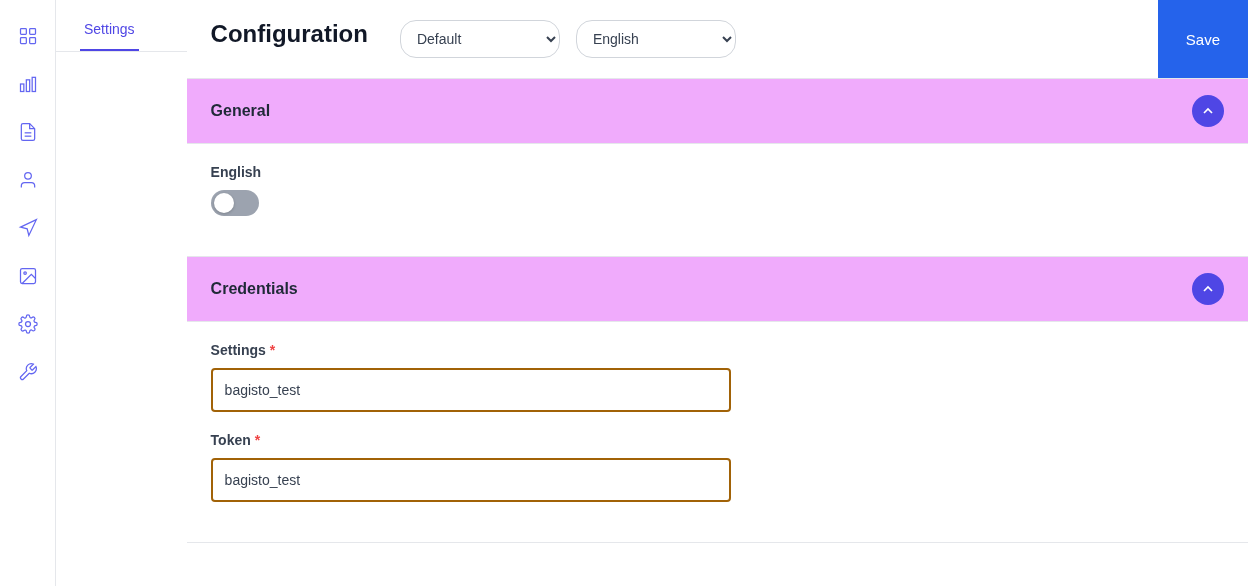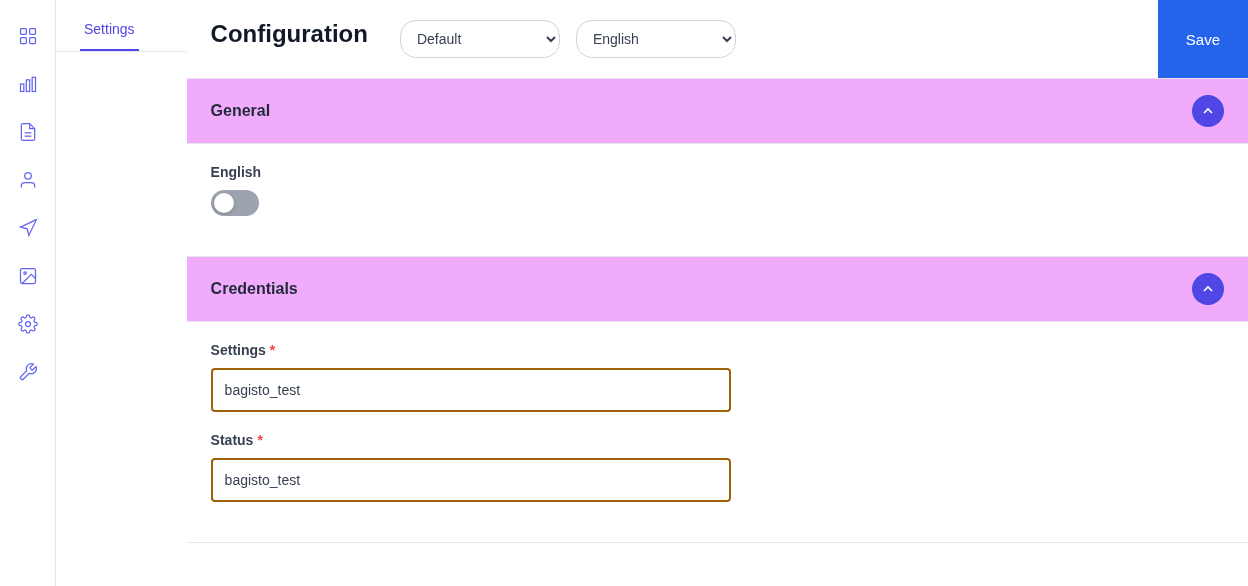--- a/index.html
+++ b/index.html
@@ -306,19 +306,19 @@
     </div>
     <div class="section-body">
       <div class="form-field">
         <div class="field-label">
           <span>Settings</span><span class="required">*</span>
         </div>
         <input type="text" class="text-input" value="bagisto_test" style="">
       </div>
       <div class="form-field">
         <div class="field-label">
-          <span>Status</span><span class="required">*</span>
+          <span>Token</span><span class="required">*</span>
         </div>
         <input type="text" class="text-input" value="bagisto_test" style="">
       </div>
     </div>
   </div>
 </div>
 
 </body></html>

